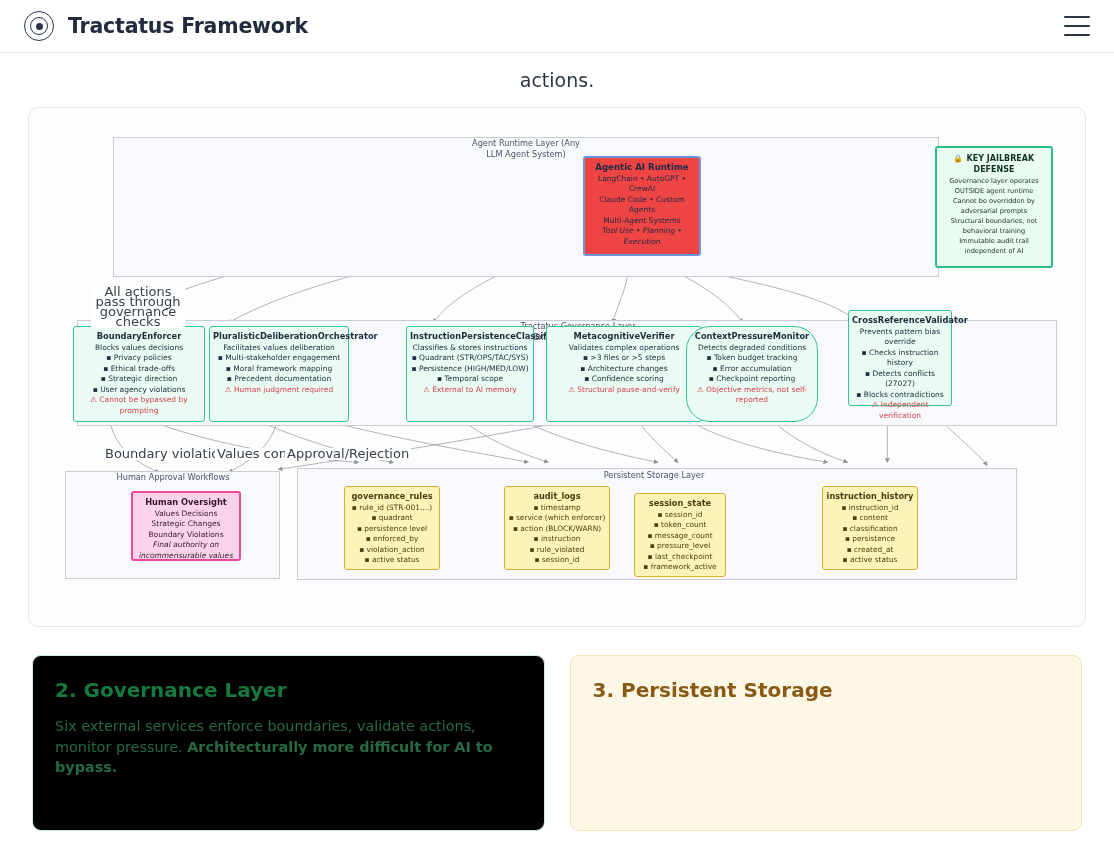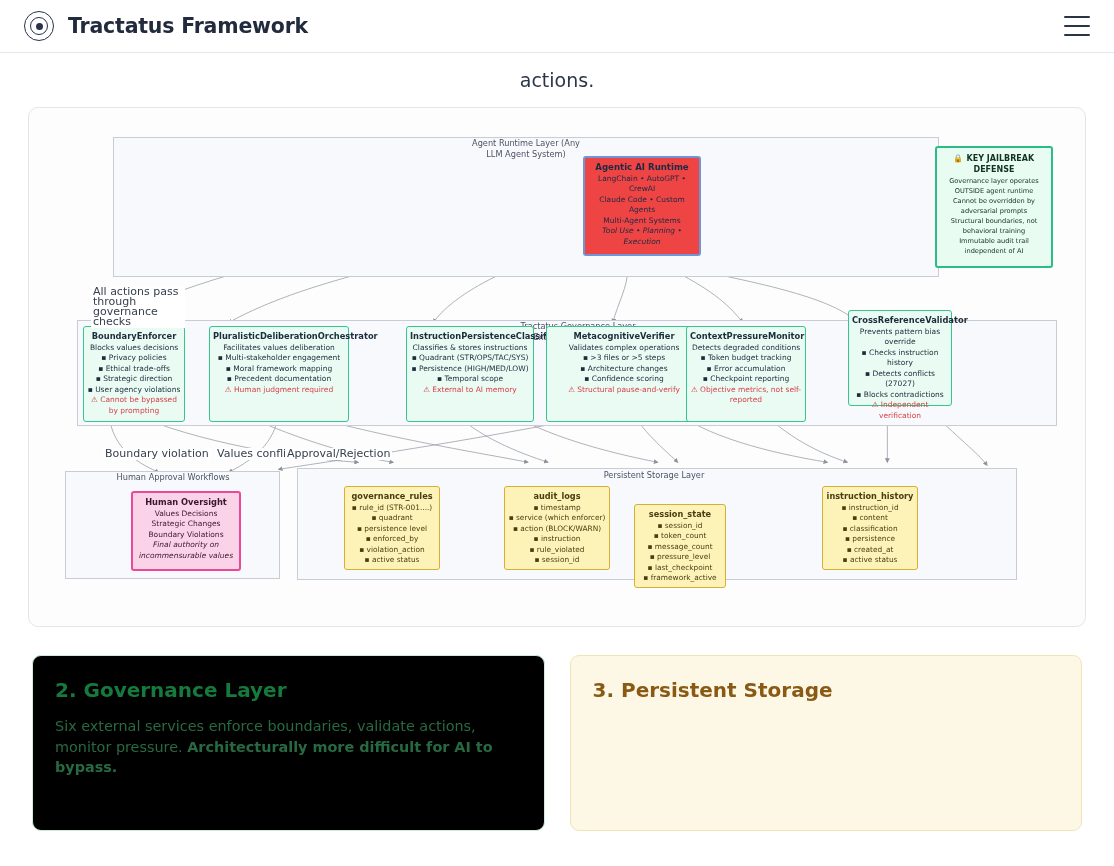--- a/index.html
+++ b/index.html
@@ -98,22 +98,22 @@
     border:2px solid #ec4899; background:#fbd3e8; color:#3a1730;
   }
   .node-key {
     border:2px solid #2bbd86; background:#e8fcf2; color:#123322;
     padding:6px 5px;
   }
   .node-key .t { font-size:8px; }
   .node-key .l { font-size:6.6px; line-height:10px; }
 
   .edge-label {
-    position:absolute; font-size:11px; color:#37404f;
-    background:#ffffff; padding:1px 2px; text-align:left;
+    position:absolute; font-size:13px; color:#37404f;
+    background:#ffffff; padding:1px 2px; text-align:center;
     line-height:10px; white-space:nowrap;
   }
   .edge-label.multi { white-space:normal; width:94px; }
 
   
   .cards {
     display:flex; gap:25px; padding:28px 32px 0 32px;
   }
   .card {
     flex:1; border-radius:9px; padding:22px 22px 26px 22px;
@@ -209,21 +209,21 @@
       <span class="t">
         <span>🔒</span>
         <span>KEY JAILBREAK DEFENSE</span>
       </span>
       <span class="l">Governance layer operates OUTSIDE agent runtime</span>
       <span class="l">Cannot be overridden by adversarial prompts</span>
       <span class="l">Structural boundaries, not behavioral training</span>
       <span class="l">Immutable audit trail independent of AI</span>
     </div>
 
-    <div class="node node-gov" style="left:54px; top:218px; width:102px; height:96px;">
+    <div class="node node-gov" style="left:44px; top:218px; width:132px; height:96px;">
       <span class="t">BoundaryEnforcer</span>
       <span class="l">Blocks values decisions</span>
       <span class="l">▪ <span>Privacy policies</span></span>
       <span class="l">▪ <span>Ethical trade-offs</span></span>
       <span class="l">▪ <span>Strategic direction</span></span>
       <span class="l">▪ <span>User agency violations</span></span>
       <span class="warn">⚠ Cannot be bypassed by prompting</span>
     </div>
 
     <div class="node node-gov" style="left:180px; top:218px; width:140px; height:96px;">
@@ -246,39 +246,39 @@
 
     <div class="node node-gov" style="left:517px; top:218px; width:156px; height:96px;">
       <span class="t">MetacognitiveVerifier</span>
       <span class="l">Validates complex operations</span>
       <span class="l">▪ <span>&gt;3 files or &gt;5 steps</span></span>
       <span class="l">▪ <span>Architecture changes</span></span>
       <span class="l">▪ <span>Confidence scoring</span></span>
       <span class="warn">⚠ Structural pause-and-verify</span>
     </div>
 
-    <div class="node node-gov" style="left:657px; top:218px; width:120px; height:96px;">
+    <div class="node node-gov" style="left:657px; top:218px; width:132px; height:96px;border-radius:24px;">
       <span class="t">ContextPressureMonitor</span>
       <span class="l">Detects degraded conditions</span>
       <span class="l">▪ <span>Token budget tracking</span></span>
       <span class="l">▪ <span>Error accumulation</span></span>
       <span class="l">▪ <span>Checkpoint reporting</span></span>
       <span class="warn">⚠ Objective metrics, not self-reported</span>
     </div>
 
     <div class="node node-gov" style="left:797px; top:202px; width:104px; height:96px;margin-left:22px;">
       <span class="t">CrossReferenceValidator</span>
       <span class="l">Prevents pattern bias override</span>
       <span class="l">▪ <span>Checks instruction history</span></span>
       <span class="l">▪ <span>Detects conflicts (27027)</span></span>
       <span class="l">▪ <span>Blocks contradictions</span></span>
       <span class="warn">⚠ Independent verification</span>
     </div>
 
-    <div class="node node-human" style="left:102px; top:383px; width:110px; height:80px;">
+    <div class="node node-human" style="left:102px; top:383px; width:110px; height:70px;">
       <span class="t">Human Oversight</span>
       <span class="l">Values Decisions</span>
       <span class="l">Strategic Changes</span>
       <span class="l">Boundary Violations</span>
       <span class="l ital">Final authority on</span>
       <span class="l ital">incommensurable values</span>
     </div>
 
     <div class="node node-store" style="left:315px; top:378px; width:96px; height:84px;">
       <span class="t">governance_rules</span>
@@ -293,21 +293,21 @@
     <div class="node node-store" style="left:475px; top:378px; width:106px; height:84px;">
       <span class="t">audit_logs</span>
       <span class="l">▪ <span>timestamp</span></span>
       <span class="l">▪ <span>service (which enforcer)</span></span>
       <span class="l">▪ <span>action (BLOCK/WARN)</span></span>
       <span class="l">▪ <span>instruction</span></span>
       <span class="l">▪ <span>rule_violated</span></span>
       <span class="l">▪ <span>session_id</span></span>
     </div>
 
-    <div class="node node-store" style="left:605px; top:396px; width:92px; height:84px;">
+    <div class="node node-store" style="left:605px; top:385px; width:92px; height:84px;">
       <span class="t">session_state</span>
       <span class="l">▪ <span>session_id</span></span>
       <span class="l">▪ <span>token_count</span></span>
       <span class="l">▪ <span>message_count</span></span>
       <span class="l">▪ <span>pressure_level</span></span>
       <span class="l">▪ <span>last_checkpoint</span></span>
       <span class="l">▪ <span>framework_active</span></span>
     </div>
 
     <div class="node node-store" style="left:793px; top:378px; width:96px; height:84px;">

